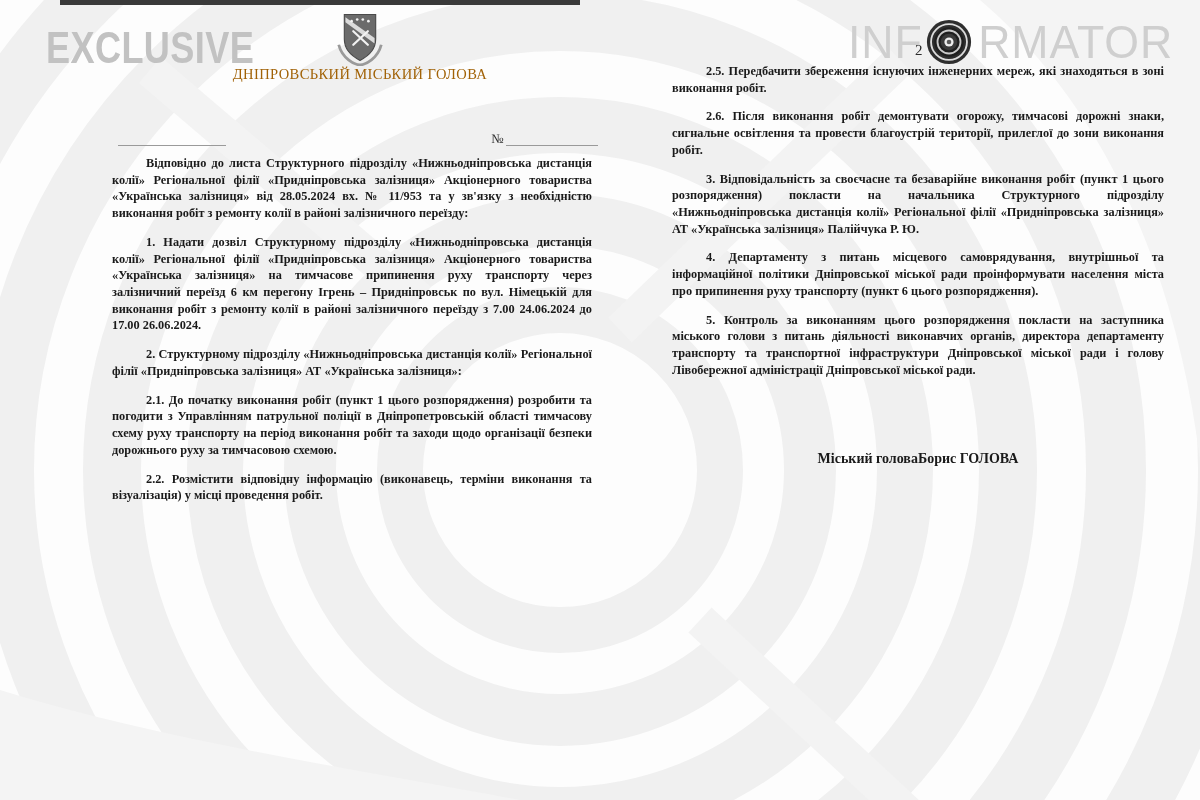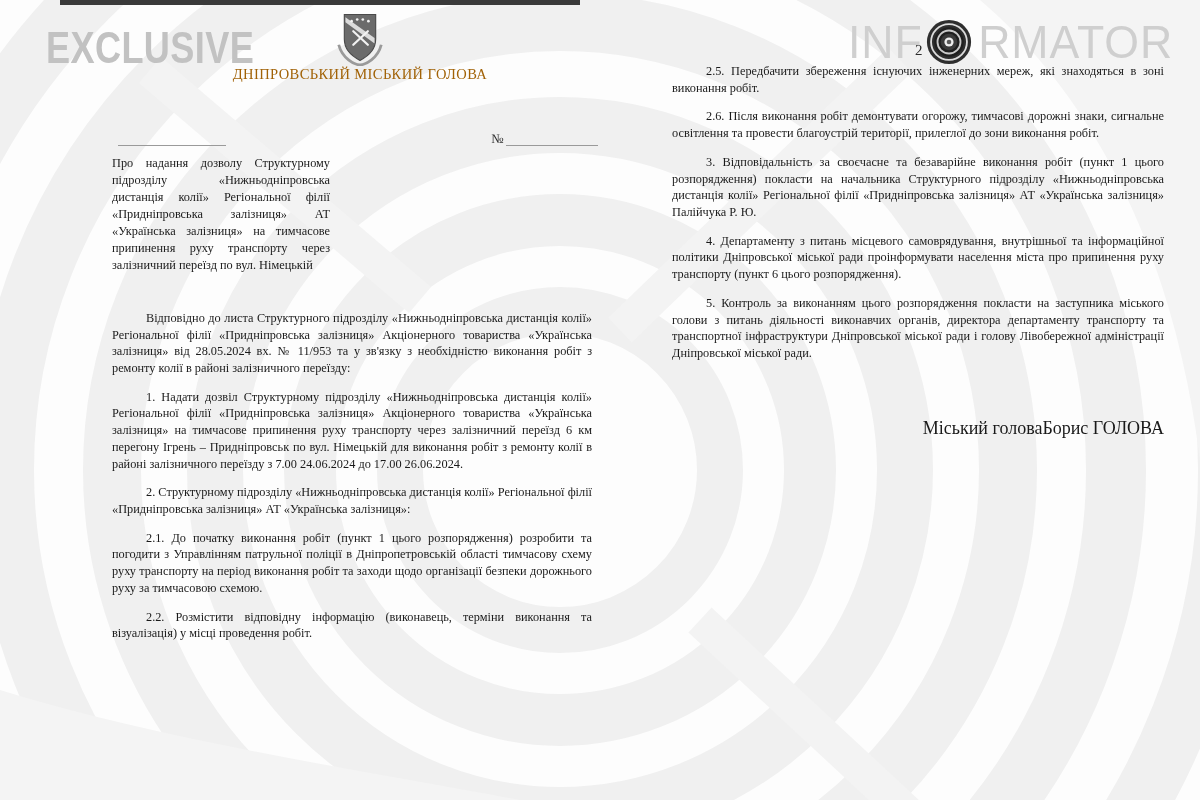--- a/index.html
+++ b/index.html
@@ -127,41 +127,42 @@
 
   
   .col {
     position: absolute;
     z-index: 3;
     font-size: 12.3px;
     line-height: 1.36;
     text-align: justify;
     text-justify: inter-word;
     hyphens: manual;
+    font-weight: bold;
   }
   .col-left  { left: 112px; top: 155px;  width: 480px; }
   .col-right { left: 672px; top: 63px;   width: 492px; }
 
   .subject {
     width: 218px;
     text-align: justify;
     font-size: 12.3px;
     line-height: 1.38;
     margin-bottom: 36px;
   }
   .para { margin: 0 0 12px 0; text-indent: 34px; }
   .para:last-child { margin-bottom: 0; }
 
   
   .signature {
-    margin-top: 54px;
+    margin-top: 70px;
     display: flex;
-    justify-content: flex-end;
+    justify-content: center;
     align-items: baseline;
-    font-size: 18px;
+    font-size: 14px;
     text-indent: 0;
   }
   .sign-role { }
   .sign-name { }
 </style>
 </head>
 <body>
 
 <div id="page">
 
@@ -237,21 +238,20 @@
 
   <div class="rule-row">
     <span class="rule-line rule-date"></span>
     <span class="rule-no-wrap">
       <span class="no-sign">№</span>
       <span class="rule-line rule-no"></span>
     </span>
   </div>
 
   <div class="col col-left">
-    <div class="subject">Про надання дозволу Структурному підрозділу «Нижньодніпровська дистанція колії» Регіональної філії «Придніпровська залізниця» АТ «Українська залізниця» на тимчасове припинення руху транспорту через залізничний переїзд по вул. Німецькій</div>
     <p class="para">Відповідно до листа Структурного підрозділу «Нижньодніпровська дистанція колії» Регіональної філії «Придніпровська залізниця» Акціонерного товариства «Українська залізниця» від 28.05.2024 вх. № 11/953 та у зв'язку з необхідністю виконання робіт з ремонту колії в районі залізничного переїзду:</p>
     <p class="para">1. Надати дозвіл Структурному підрозділу «Нижньодніпровська дистанція колії» Регіональної філії «Придніпровська залізниця» Акціонерного товариства «Українська залізниця» на тимчасове припинення руху транспорту через залізничний переїзд 6 км перегону Ігрень – Придніпровськ по вул. Німецькій для виконання робіт з ремонту колії в районі залізничного переїзду з 7.00 24.06.2024 до 17.00 26.06.2024.</p>
     <p class="para">2. Структурному підрозділу «Нижньодніпровська дистанція колії» Регіональної філії «Придніпровська залізниця» АТ «Українська залізниця»:</p>
     <p class="para">2.1. До початку виконання робіт (пункт 1 цього розпорядження) розробити та погодити з Управлінням патрульної поліції в Дніпропетровській області тимчасову схему руху транспорту на період виконання робіт та заходи щодо організації безпеки дорожнього руху за тимчасовою схемою.</p>
     <p class="para">2.2. Розмістити відповідну інформацію (виконавець, терміни виконання та візуалізація) у місці проведення робіт.</p>
   </div>
 
   <div class="col col-right">
     <p class="para">2.5. Передбачити збереження існуючих інженерних мереж, які знаходяться в зоні виконання робіт.</p>
     <p class="para">2.6. Після виконання робіт демонтувати огорожу, тимчасові дорожні знаки, сигнальне освітлення та провести благоустрій території, прилеглої до зони виконання робіт.</p>

